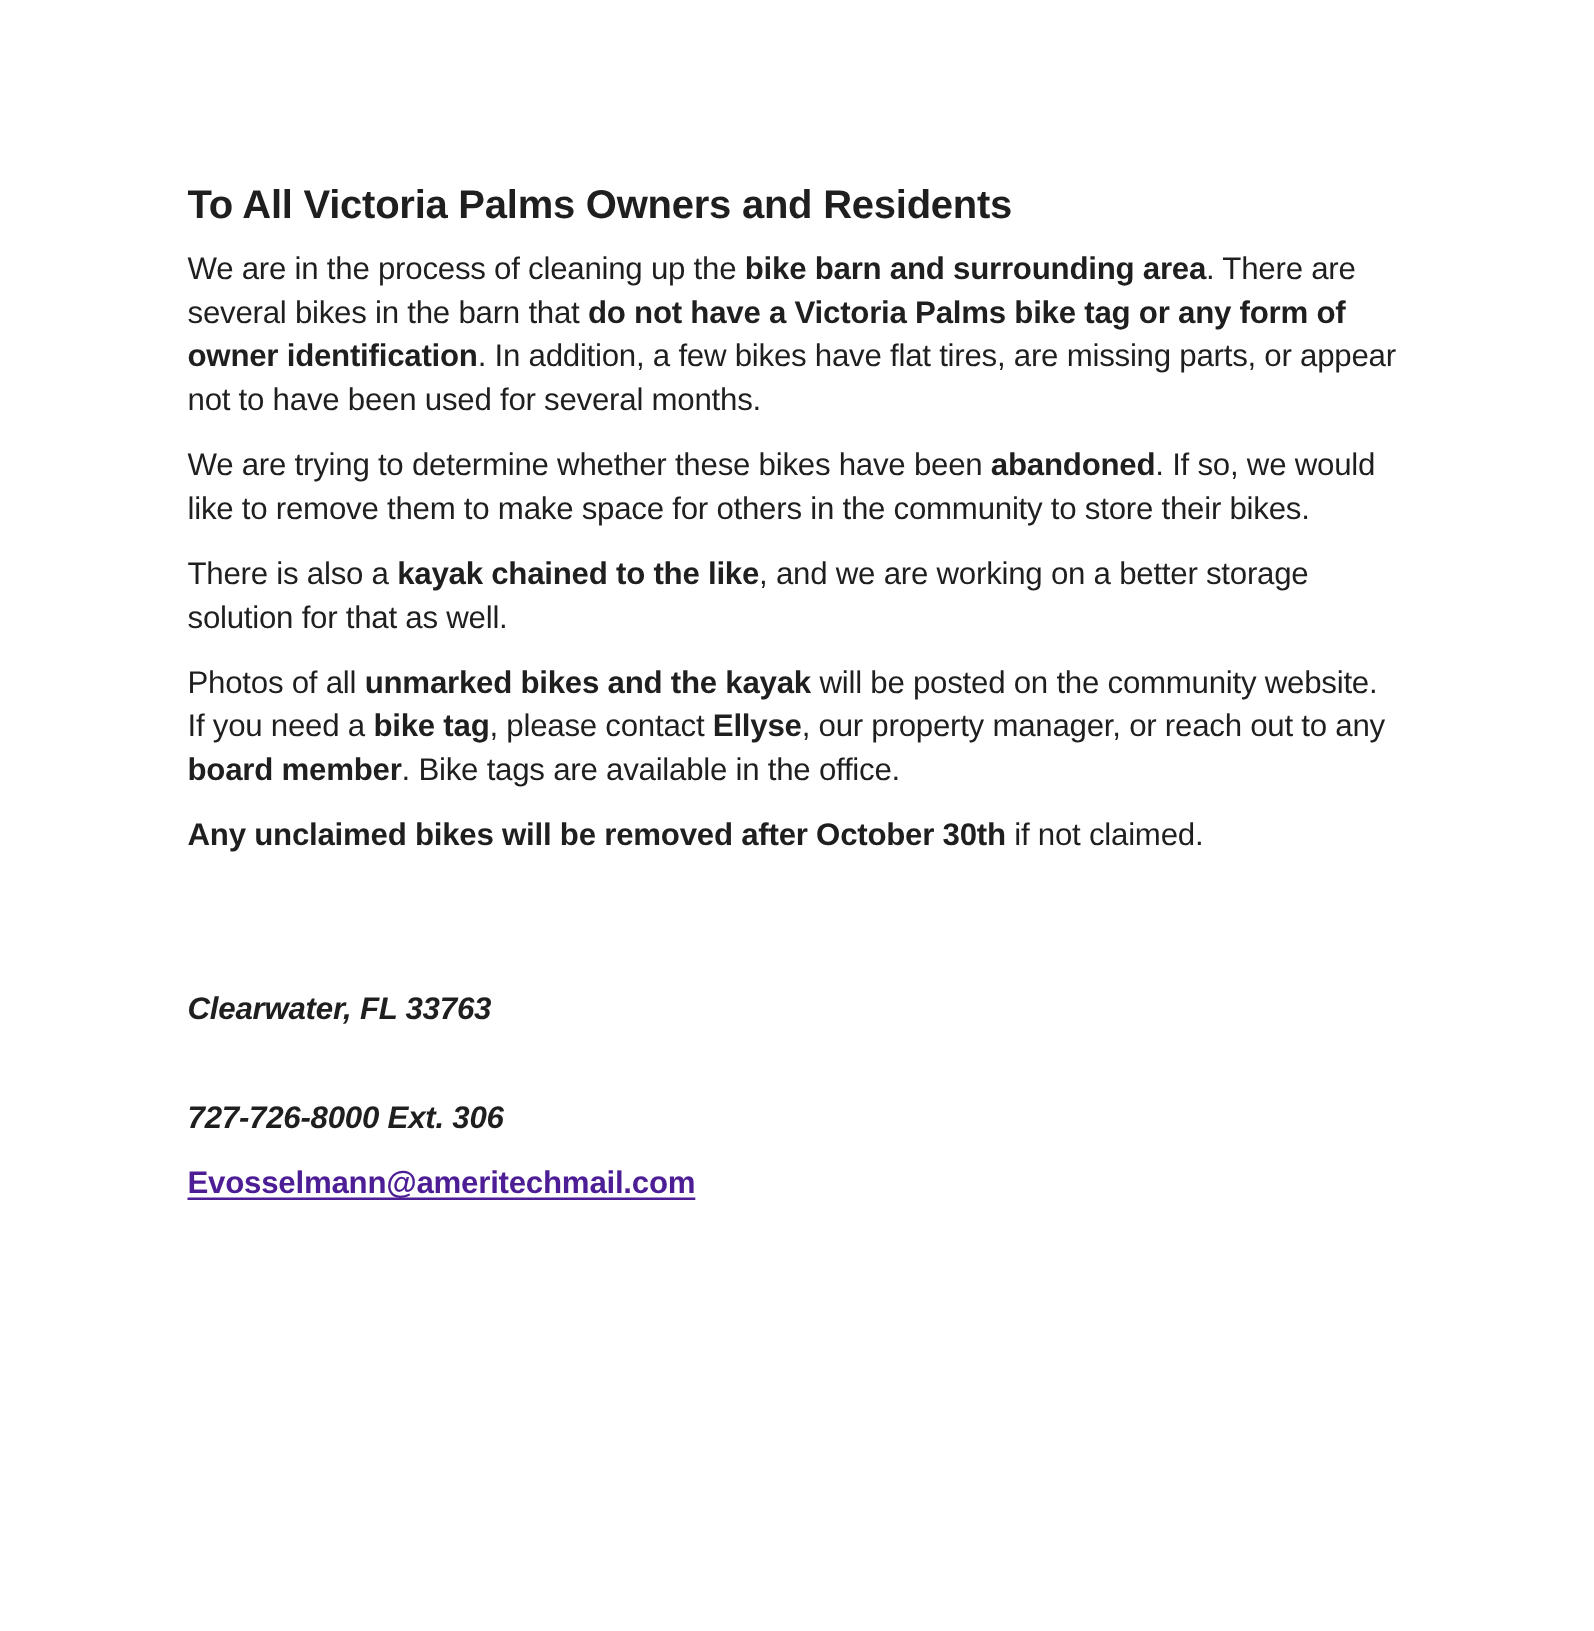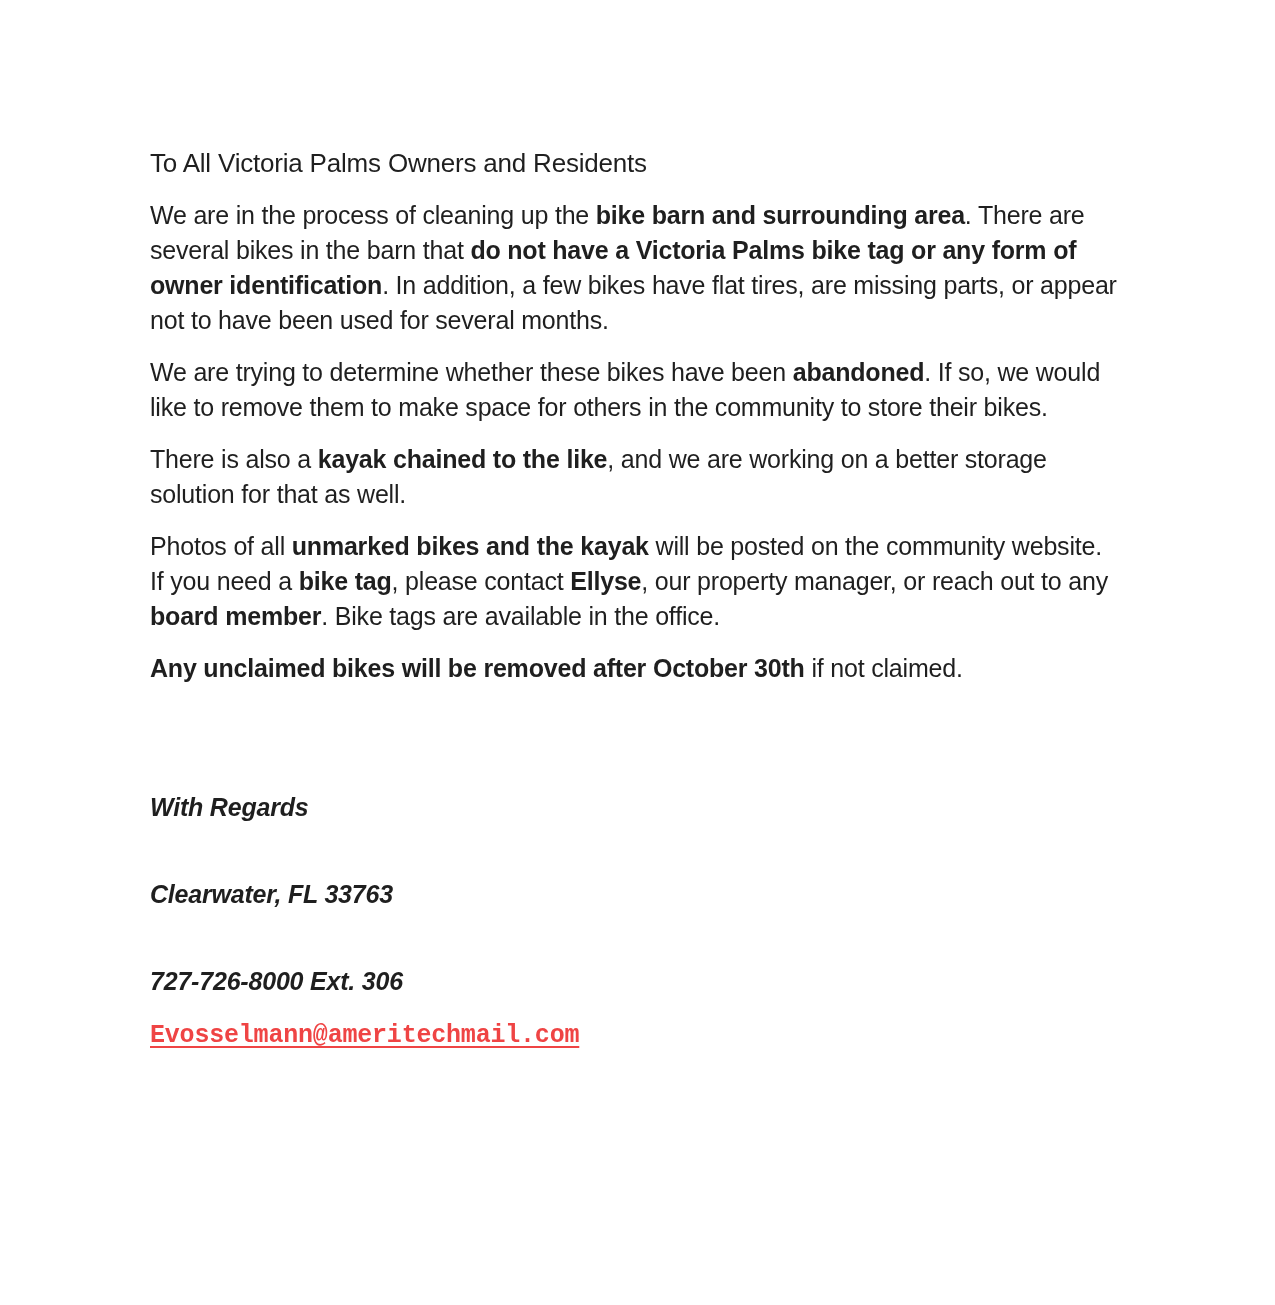--- a/index.html
+++ b/index.html
@@ -12,22 +12,22 @@
     background: #ffffff;
     overflow: hidden;
     font-family: "Liberation Sans", "DejaVu Sans", sans-serif;
     font-size: 25px;
     line-height: 35px;
     letter-spacing: -0.2px;
     color: #1f1f1f;
     padding: 146px 158px 40px 150px;
   }
   .title {
-    font-size: 26px;
-    font-weight: 400;
+    font-size: 32px;
+    font-weight: 700;
     line-height: 35px;
     margin: 0 0 17px 0;
   }
   .para {
     margin: 0 0 17px 0;
   }
   .para .b { font-weight: 700; margin-top: 28px; }
   .signature .sig-line {
     font-weight: 700;
     font-style: italic;
@@ -52,20 +52,19 @@
 <div class="page" style="color: rgb(31, 31, 31);">
   <h1 class="title">To All Victoria Palms Owners and Residents</h1>
   <div class="body">
       <p class="para"><span>We are in the process of cleaning up the </span><span class="b">bike barn and surrounding area</span><span>. There are several bikes in the barn that </span><span class="b">do not have a Victoria Palms bike tag or any form of owner identification</span><span>. In addition, a few bikes have flat tires, are missing parts, or appear not to have been used for several months.</span></p>
       <p class="para"><span>We are trying to determine whether these bikes have been </span><span class="b">abandoned</span><span>. If so, we would like to remove them to make space for others in the community to store their bikes.</span></p>
       <p class="para"><span>There is also a </span><span class="b">kayak chained to the like</span><span>, and we are working on a better storage solution for that as well.</span></p>
       <p class="para"><span>Photos of all </span><span class="b">unmarked bikes and the kayak</span><span> will be posted on the community website. If you need a </span><span class="b">bike tag</span><span>, please contact </span><span class="b">Ellyse</span><span>, our property manager, or reach out to any </span><span class="b">board member</span><span>. Bike tags are available in the office.</span></p>
       <p class="para"><span class="b">Any unclaimed bikes will be removed after October 30th</span><span> if not claimed.</span></p>
     </div>
   <div class="signature">
-      <p class="sig-line">With Regards</p>
       <p class="sig-line">Clearwater, FL 33763</p>
       <p class="sig-line">727-726-8000 Ext. 306</p>
     </div>
   <p class="email-line">
-    <a class="email-link" style="color: #ef4444; font-family: Liberation Mono, monospace;">Evosselmann@ameritechmail.com</a>
+    <a class="email-link" style="color: #4c1d95;">Evosselmann@ameritechmail.com</a>
   </p>
 </div>
 
 </body></html>

